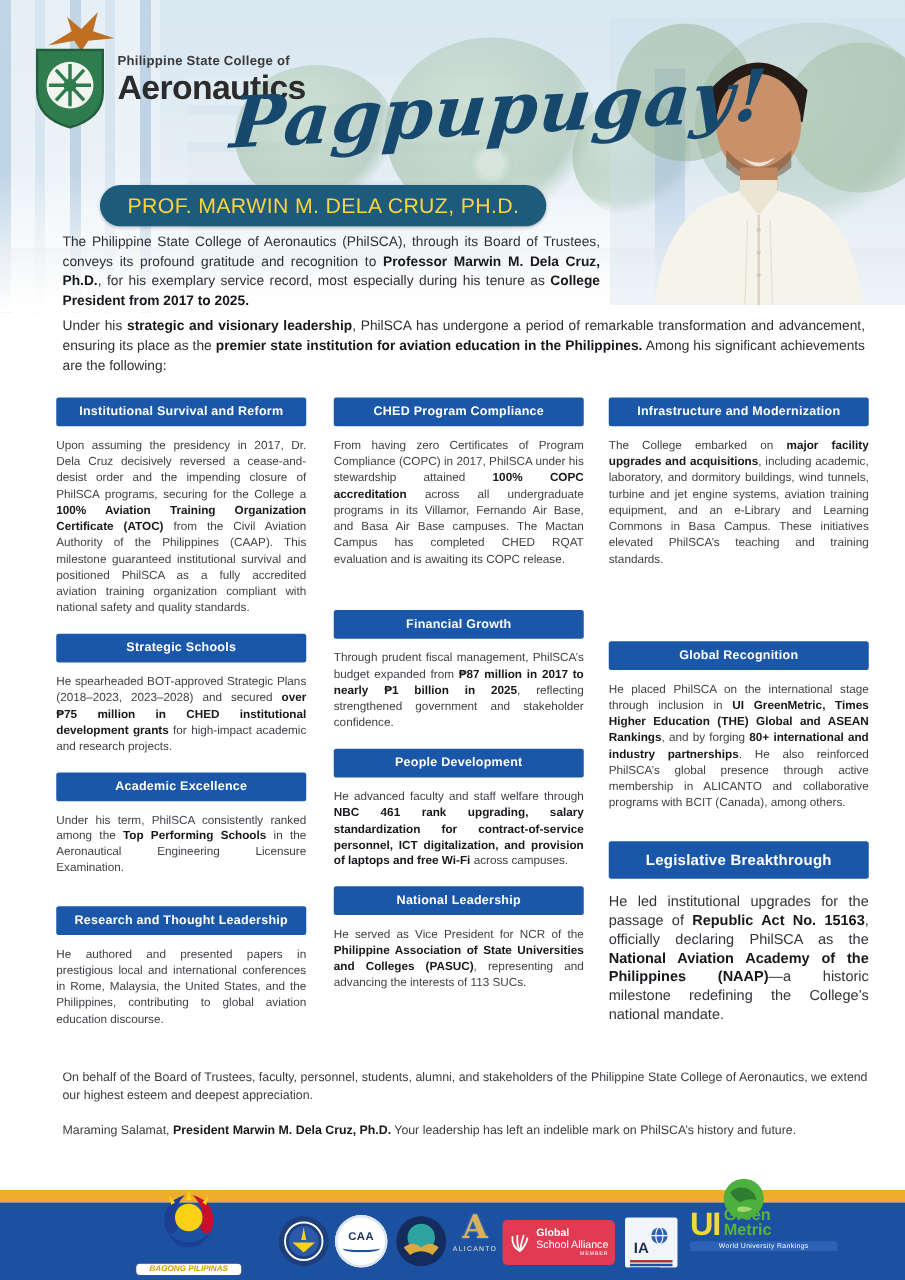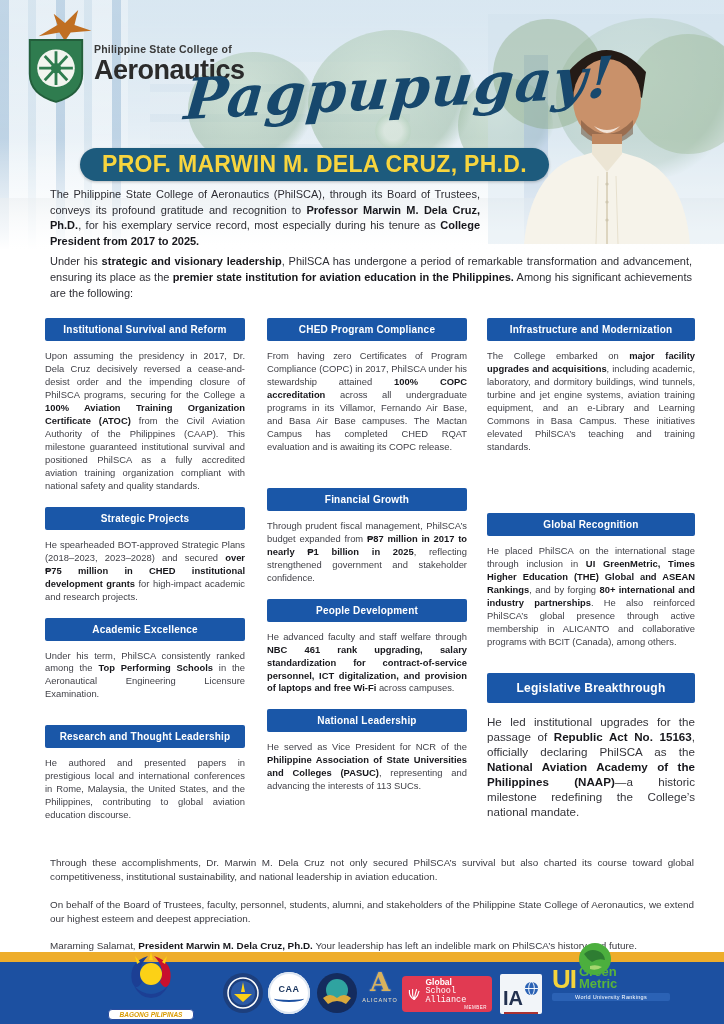--- a/index.html
+++ b/index.html
@@ -34,21 +34,21 @@
   .brand-text{position:absolute;left:68px;top:36px;line-height:1;}
   .brand-line1{font-size:10.5px;font-weight:bold;color:#3a3a3a;letter-spacing:.2px;}
   .brand-line2{font-size:27px;font-weight:bold;color:#2b2b2b;letter-spacing:-.5px;margin-top:2px;}
 
   .script-title{position:absolute;left:186px;top:54px;white-space:nowrap;
         font-family:"DejaVu Serif",serif;font-style:italic;font-weight:bold;
         font-size:57px;color:#17486d;transform:skew(-8deg) rotate(-3deg);letter-spacing:1px;}
 
   .name-pill{position:absolute;left:80px;top:148px;height:33px;padding:0 22px;
         background:#1d5b7d;border-radius:18px;display:flex;align-items:center;justify-content:center;
-        font-size:23px;font-weight:bold;color:#f8d53e;white-space:nowrap;letter-spacing:.3px;
+        font-size:17px;font-weight:normal;color:#f8d53e;white-space:nowrap;letter-spacing:.3px;
         box-shadow:0 1px 3px rgba(0,0,0,.25);}
 
   .photo{position:absolute;right:0;top:14px;width:236px;height:230px;overflow:hidden;}
 
   .richtext .bold{font-weight:bold;color:#17171c;}
   .intro{position:absolute;left:50px;top:187px;width:430px;font-size:11px;line-height:1.43;
         color:#2e2e34;text-align:justify;}
   .lead{position:absolute;left:50px;top:254px;width:642px;font-size:11px;line-height:1.45;
         color:#2e2e34;text-align:justify;}
 
@@ -87,26 +87,26 @@
   .caa-arc{width:30px;height:5px;border-radius:50%;border-bottom:2px solid #1c50a1;margin-top:1px;}
   .gwings{left:316px;top:10px;}
   .alicanto{left:360px;top:6px;width:40px;text-align:center;color:#fff;}
   .alicanto-a{font-family:"DejaVu Serif",serif;font-size:26px;line-height:28px;font-weight:bold;
         color:#d9b25c;text-shadow:0 0 2px rgba(255,255,255,.4);}
   .alicanto-label{font-size:5.5px;letter-spacing:1px;color:#f3e6c8;margin-top:1px;}
   .gsa{left:402px;top:14px;width:90px;height:36px;background:#e13a52;border-radius:4px;
         display:flex;align-items:center;padding:0 5px;box-sizing:border-box;color:#fff;}
   .gsa-text{margin-left:4px;line-height:1.05;}
   .gsa-l1{font-size:8.5px;font-weight:bold;}
-  .gsa-l2{font-size:8.5px;font-family:Liberation Mono, monospace;}
+  .gsa-l2{font-size:8.5px;}
   .gsa-l3{font-size:4.5px;text-align:right;letter-spacing:.5px;margin-top:1px;}
   .iau{left:500px;top:12px;width:42px;height:40px;background:#f2f5f9;border-radius:2px;
         display:flex;flex-direction:column;align-items:center;justify-content:center;}
   .iau-row{display:flex;align-items:center;gap:1px;}
-  .iau-label{font-size:20px;font-weight:bold;color:#22304f;line-height:1;margin-top:20px;}
+  .iau-label{font-size:12px;font-weight:bold;color:#22304f;line-height:1;margin-top:20px;}
   .iau-bars{margin-top:3px;width:34px;}
   .iau-bars div{height:2px;margin-top:1px;}
   .iau-b1{background:#a33;}
   .iau-b2{background:#1c50a1;}
   .greenmetric{left:552px;top:-8px;width:118px;}
   .gm-globe{position:absolute;left:26px;top:-12px;}
   .gm-row{display:flex;align-items:flex-end;margin-top:12px;}
   .gm-ui{font-size:26px;line-height:24px;font-weight:bold;color:#f5d43c;letter-spacing:-1px;}
   .gm-words{margin-left:3px;line-height:.95;}
   .gm-green,.gm-metric{font-size:13px;font-weight:bold;color:#59b53a;}
@@ -180,21 +180,21 @@
   <div class="intro richtext"><span>The Philippine State College of Aeronautics (PhilSCA), through its Board of Trustees, conveys its profound gratitude and recognition to </span><span class="bold">Professor Marwin M. Dela Cruz, Ph.D.</span><span>, for his exemplary service record, most especially during his tenure as </span><span class="bold">College President from 2017 to 2025.</span></div>
 
   <div class="lead richtext"><span>Under his </span><span class="bold">strategic and visionary leadership</span><span>, PhilSCA has undergone a period of remarkable transformation and advancement, ensuring its place as the </span><span class="bold">premier state institution for aviation education in the Philippines.</span><span>  Among his significant achievements are the following:</span></div>
 
   <div class="col col1">
     <div class="box">
       <div class="box-header">Institutional Survival and Reform</div>
       <div class="box-body richtext"><span>Upon assuming the presidency in 2017, Dr. Dela Cruz decisively reversed a cease-and-desist order and the impending closure of PhilSCA programs, securing for the College a </span><span class="bold">100% Aviation Training Organization Certificate (ATOC)</span><span> from the Civil Aviation Authority of the Philippines (CAAP). This milestone guaranteed institutional survival and positioned PhilSCA as a fully accredited aviation training organization compliant with national safety and quality standards.</span></div>
     </div>
     <div class="box">
-      <div class="box-header">Strategic Projects</div>
+      <div class="box-header">Strategic Schools</div>
       <div class="box-body richtext"><span>He spearheaded BOT-approved Strategic Plans (2018–2023, 2023–2028) and secured </span><span class="bold">over ₱75 million in CHED institutional development grants</span><span> for high-impact academic and research projects.</span></div>
     </div>
     <div class="box">
       <div class="box-header">Academic Excellence</div>
       <div class="box-body richtext"><span>Under his term, PhilSCA consistently ranked among the </span><span class="bold">Top Performing Schools</span><span> in the Aeronautical Engineering Licensure Examination.</span></div>
     </div>
     <div class="box gap24">
       <div class="box-header">Research and Thought Leadership</div>
       <div class="box-body richtext"><span>He authored and presented papers in prestigious local and international conferences in Rome, Malaysia, the United States, and the Philippines, contributing to global aviation education discourse.</span></div>
     </div>
@@ -228,21 +228,20 @@
       <div class="box-header">Global Recognition</div>
       <div class="box-body richtext"><span>He placed PhilSCA on the international stage through inclusion in </span><span class="bold">UI GreenMetric, Times Higher Education (THE) Global and ASEAN Rankings</span><span>, and by forging </span><span class="bold">80+ international and industry partnerships</span><span>. He also reinforced PhilSCA’s global presence through active membership in ALICANTO and collaborative programs with BCIT (Canada), among others.</span></div>
     </div>
     <div class="box large gap24">
       <div class="box-header">Legislative Breakthrough</div>
       <div class="box-body richtext"><span>He led institutional upgrades for the passage of </span><span class="bold">Republic Act No. 15163</span><span>, officially declaring PhilSCA as the </span><span class="bold">National Aviation Academy of the Philippines (NAAP)</span><span>—a historic milestone redefining the College’s national mandate.</span></div>
     </div>
   </div>
 
   <div class="closing">
-    <p class="richtext"><span>Through these accomplishments, Dr. Marwin M. Dela Cruz not only secured PhilSCA’s survival but also charted its course toward global competitiveness, institutional sustainability, and national leadership in aviation education.</span></p>
     <p class="richtext"><span>On behalf of the Board of Trustees, faculty, personnel, students, alumni, and stakeholders of the Philippine State College of Aeronautics, we extend our highest esteem and deepest appreciation.</span></p>
     <p class="richtext"><span>Maraming Salamat, </span><span class="bold">President Marwin M. Dela Cruz, Ph.D.</span><span> Your leadership has left an indelible mark on PhilSCA’s history and future.</span></p>
   </div>
 
   <div class="gold-stripe"></div>
   <div class="band">
 
     <div class="flogo bagong">
       <svg width="58" height="56" viewBox="0 0 58 56">
         <path d="M10 34 Q6 14 26 8 Q14 20 20 34 Q14 44 10 34 Z" fill="#1c3f94"></path>

